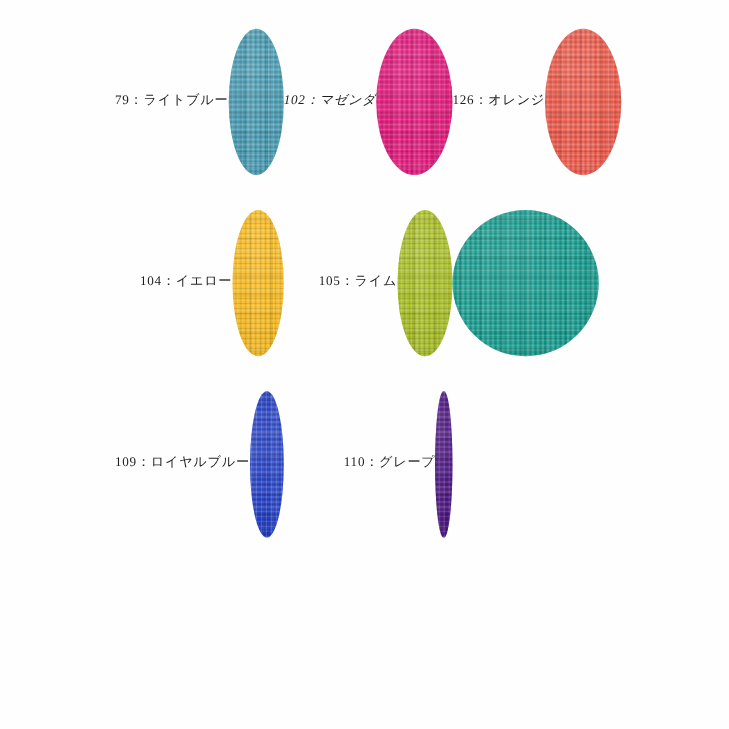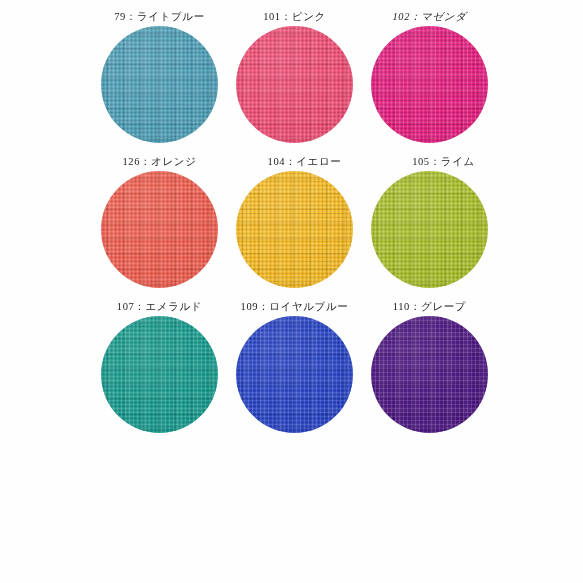--- a/index.html
+++ b/index.html
@@ -30,21 +30,21 @@
     grid-auto-rows: 145px;
     justify-content: start;
     padding-left: 92px;
   }
 
   .swatch-cell {
     position: relative;
     width: 135px;
     height: 145px;
     display: flex;
-    flex-direction: column;
+    flex-direction: row;
     align-items: center;
   }
 
   .swatch-label {
     font-size: 10.5px;
     line-height: 13px;
     color: #1d1d1b;
     letter-spacing: 0.6px;
     white-space: nowrap;
     height: 16px;
@@ -130,26 +130,20 @@
 <div id="swatch-sheet">
   <div class="swatch-grid">
 
     <div class="swatch-cell">
       <div class="swatch-label" style="color: rgb(29, 29, 27);">79：ライトブルー</div>
       <div class="swatch-disc-wrap">
         <div class="swatch-disc" style="background-color: rgb(74, 157, 181);"></div>
       </div>
     </div>
 
-    <div class="swatch-cell">
-      <div class="swatch-label" style="color: rgb(29, 29, 27);">101：ピンク</div>
-      <div class="swatch-disc-wrap">
-        <div class="swatch-disc" style="background-color: rgb(240, 74, 114);"></div>
-      </div>
-    </div>
 
     <div class="swatch-cell">
       <div class="swatch-label" style="color: rgb(29, 29, 27); font-style: italic;">102：マゼンダ</div>
       <div class="swatch-disc-wrap">
         <div class="swatch-disc" style="background-color: rgb(228, 25, 125);"></div>
       </div>
     </div>
 
     <div class="swatch-cell">
       <div class="swatch-label" style="color: rgb(29, 29, 27);">126：オレンジ</div>
@@ -167,35 +161,34 @@
 
     <div class="swatch-cell">
       <div class="swatch-label" style="color: rgb(29, 29, 27); margin-left: 28px;">105：ライム</div>
       <div class="swatch-disc-wrap">
         <div class="swatch-disc" style="background-color: rgb(168, 189, 38);"></div>
       </div>
     </div>
 
 
     <div class="swatch-cell">
-      <div class="swatch-label" style="color: rgb(29, 29, 27);">107：エメラルド</div>
       <div class="swatch-disc-wrap">
         <div class="swatch-disc" style="background-color: rgb(20, 153, 140);"></div>
       </div>
     </div>
 
 
     <div class="swatch-cell">
       <div class="swatch-label" style="color: rgb(29, 29, 27);">109：ロイヤルブルー</div>
       <div class="swatch-disc-wrap">
         <div class="swatch-disc" style="background-color: rgb(36, 64, 196);"></div>
       </div>
     </div>
 
     <div class="swatch-cell">
-      <div class="swatch-label" style="color: rgb(29, 29, 27);">110：グレープ</div>
+      <div class="swatch-label" style="color: rgb(29, 29, 27); margin-left: 48px;">110：グレープ</div>
       <div class="swatch-disc-wrap">
         <div class="swatch-disc" style="background-color: rgb(74, 19, 128);"></div>
       </div>
     </div>
 
   </div>
 </div>
 
 </body></html>

